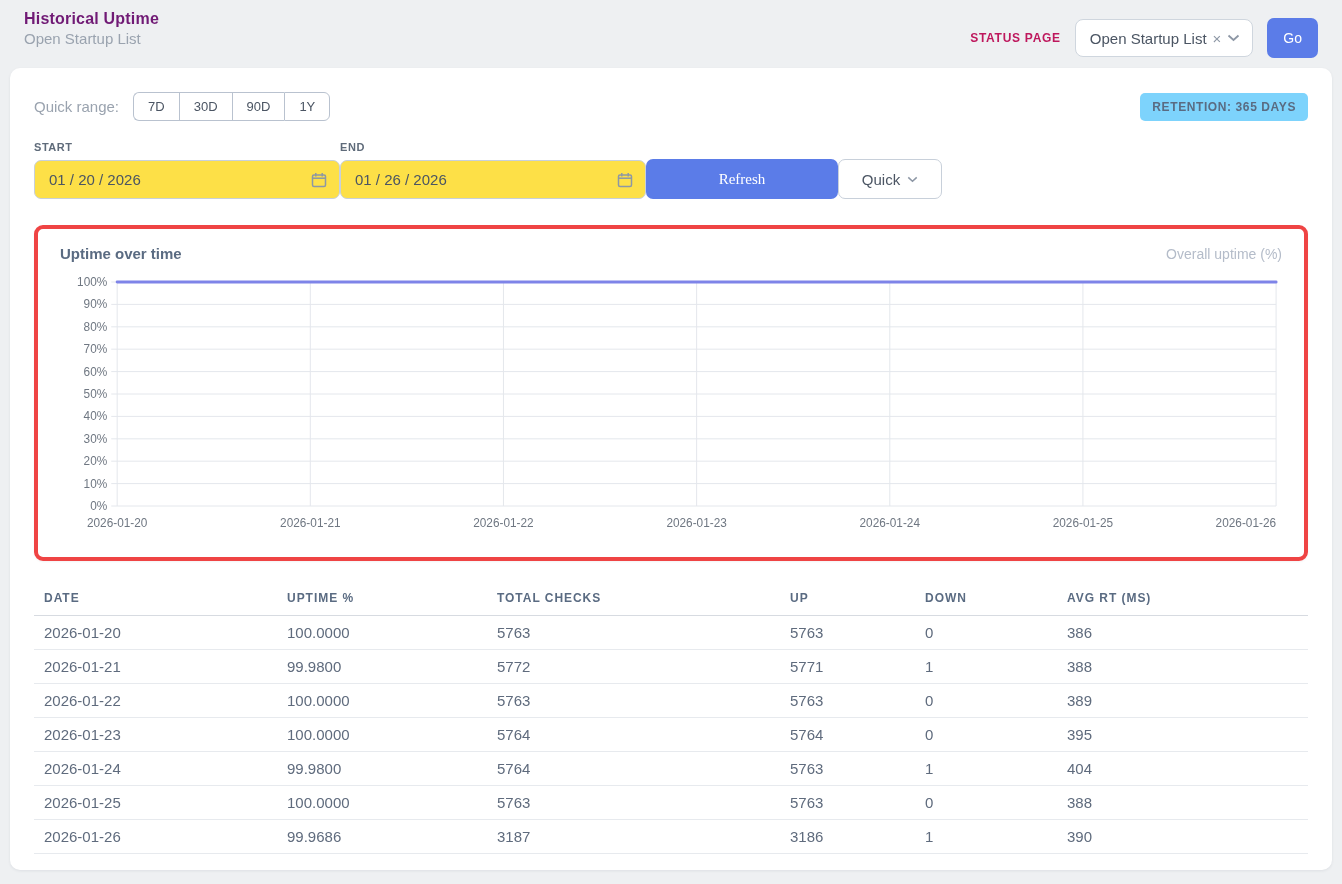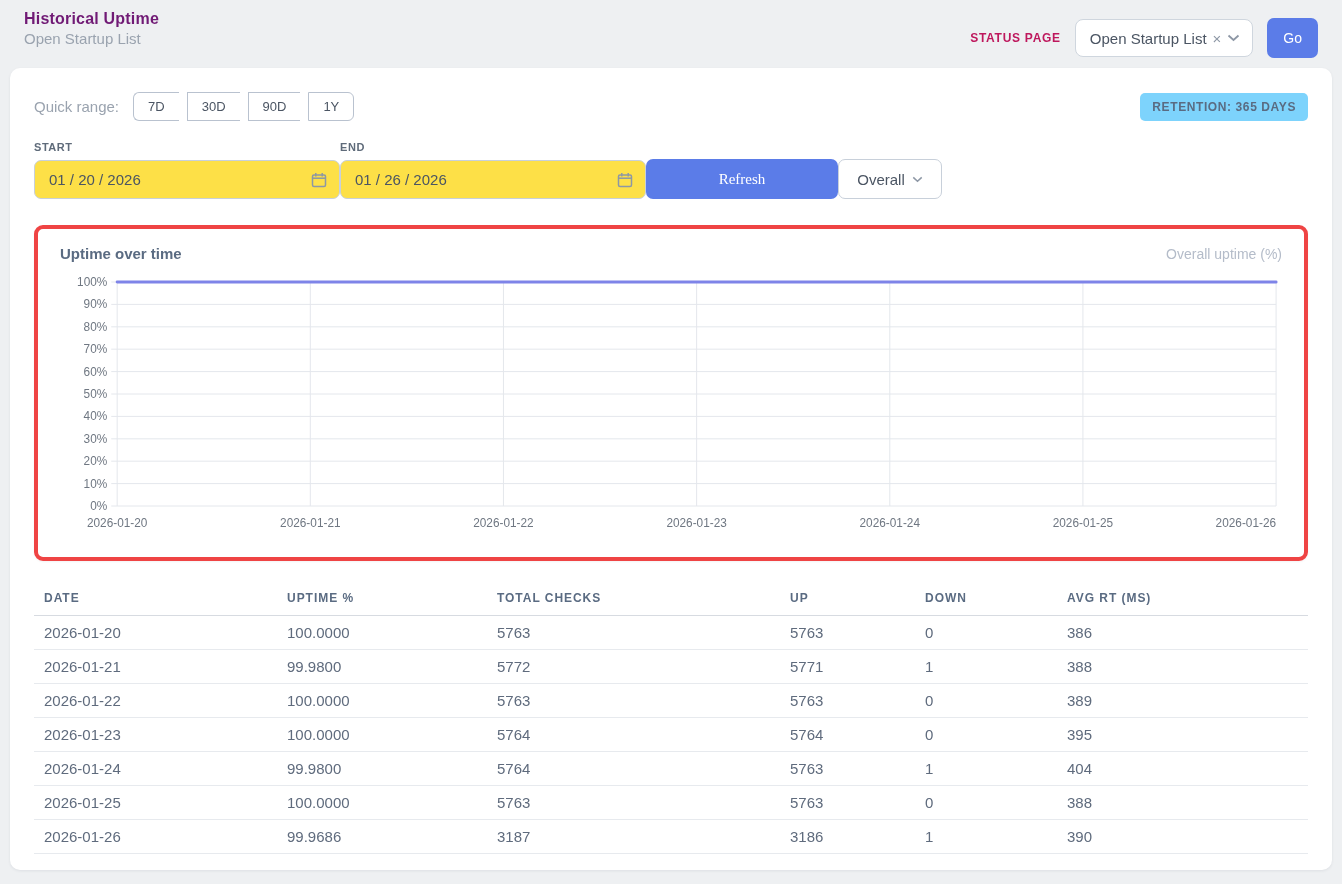--- a/index.html
+++ b/index.html
@@ -33,21 +33,21 @@
   
   .main-card {
     background:#fff; border-radius:10px; margin:2px 10px;
     box-shadow:0 1px 3px rgba(30,40,60,.08);
     padding:24px 24px 20px 24px;
     height:802px;
   }
   .row-quick { display:flex; justify-content:space-between; align-items:center; }
   .quick-left { display:flex; align-items:center; gap:14px; }
   .quick-label { font-size:15px; color:#9aa3af; }
-  .btn-group { display:flex;gap:8px; }
+  .btn-group { display:flex; }
   .btn-group button {
     background:#fff; border:1px solid #b9c2cf; color:#4b5563;
     font-size:13px; font-family:inherit; padding:6px 14px; cursor:pointer;
     border-right-width:0;
   }
   .btn-group button:first-child { border-radius:6px 0 0 6px; }
   .btn-group button:last-child { border-radius:0 6px 6px 0; border-right-width:1px; }
   .retention-badge {
     background:#7dd3fc; color:#5a6b82; font-size:12px; font-weight:bold;
     letter-spacing:.05em; padding:7px 12px; border-radius:5px;
@@ -152,21 +152,21 @@
         <svg class="cal-icon" width="16" height="16" viewBox="0 0 16 16">
           <rect x="1.5" y="3" width="13" height="11.5" rx="1.5"></rect>
             <line x1="4.8" y1="1" x2="4.8" y2="4.5"></line>
             <line x1="11.2" y1="1" x2="11.2" y2="4.5"></line>
             <line x1="1.5" y1="6.2" x2="14.5" y2="6.2"></line>
         </svg>
       </div>
     </div>
     <button class="refresh-btn">Refresh</button>
     <button class="export-btn">
-      <span>Overall</span>
+      <span>Quick</span>
       <svg width="11" height="7" viewBox="0 0 13 8">
           <path class="chev" d="M1.5 1.5 L6.5 6 L11.5 1.5"></path>
         </svg>
     </button>
   </div>
 
   <div class="chart-card">
     <div class="chart-head">
       <span class="chart-title">Uptime over time</span>
       <span class="chart-legend">Overall uptime (%)</span>

